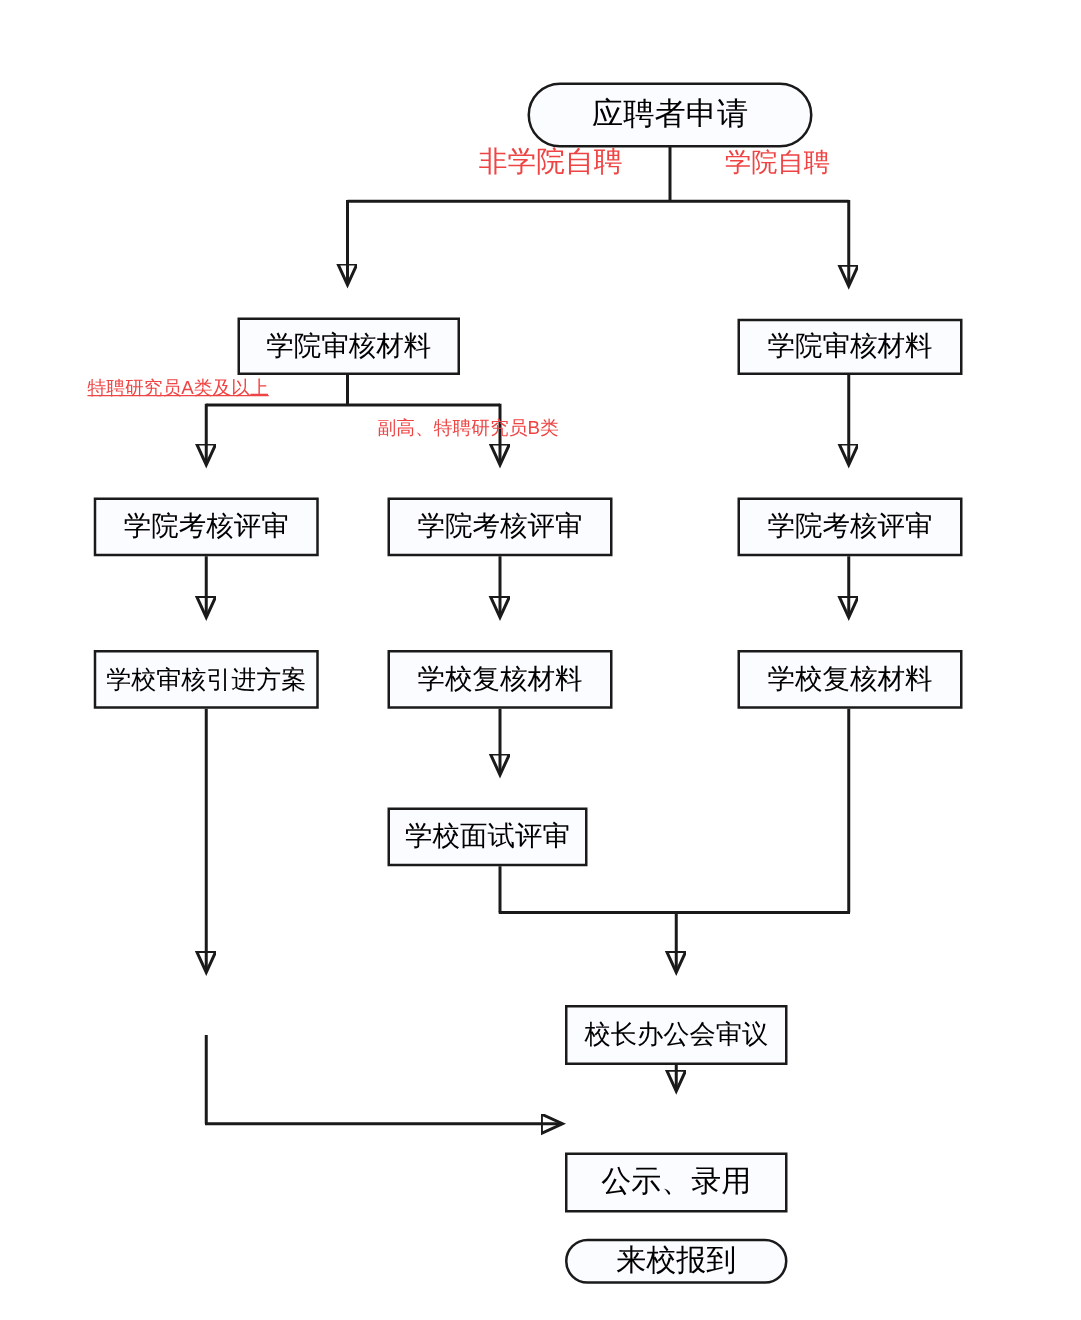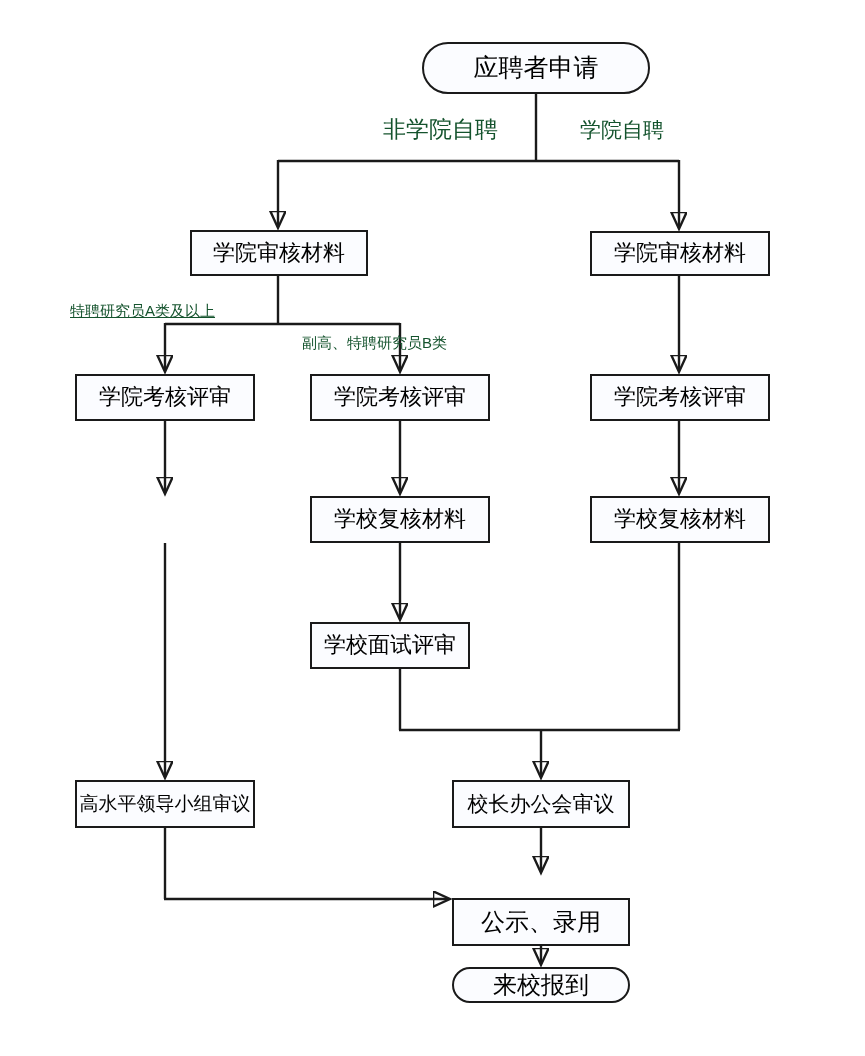--- a/index.html
+++ b/index.html
@@ -2,24 +2,24 @@
 <html><head>
 <meta charset="utf-8">
 <style>
   html,body{margin:0;padding:0;background:#ffffff;}
   body{width:865px;height:1056px;position:relative;overflow:hidden;
        font-family:"Liberation Sans","DejaVu Sans",sans-serif;color:#000;}
   #chart{position:absolute;left:0;top:0;width:865px;height:1056px;}
   .node{position:absolute;box-sizing:border-box;background:#fbfcff;
         border:2.2px solid #1a1a1a;display:flex;align-items:center;
         justify-content:center;text-align:center;line-height:1.1;
-        color:#000;white-space:nowrap;}
+        color:#000;white-space:nowrap;margin-top:24px;}
   .node.process{border-radius:0;}
   .node.terminal{border-radius:999px;}
-  .edge-label{position:absolute;white-space:nowrap;color:#14532d;
+  .edge-label{position:absolute;white-space:nowrap;color:#ef4444;
               line-height:1;}
   svg.links{position:absolute;left:0;top:0;width:865px;height:1056px;
             pointer-events:none;}
   svg.links line, svg.links path{stroke:#1a1a1a;fill:none;}
 </style>
 </head>
 <body>
 
 <div id="chart">
 
@@ -83,36 +83,36 @@
   </div>
 
   <div class="node process" style="left:310px;top:374px;width:180px;height:47px;font-size:22px;">
     <span>学院考核评审</span>
   </div>
 
   <div class="node process" style="left:590px;top:374px;width:180px;height:47px;font-size:22px;">
     <span>学院考核评审</span>
   </div>
 
+  <div class="node process" style="left:75px;top:496px;width:180px;height:47px;font-size:20px;">
+    <span>学校审核引进方案</span>
+  </div>
 
   <div class="node process" style="left:310px;top:496px;width:180px;height:47px;font-size:22px;">
     <span>学校复核材料</span>
   </div>
 
   <div class="node process" style="left:590px;top:496px;width:180px;height:47px;font-size:22px;">
     <span>学校复核材料</span>
   </div>
 
   <div class="node process" style="left:310px;top:622px;width:160px;height:47px;font-size:22px;">
     <span>学校面试评审</span>
   </div>
 
-  <div class="node process" style="left:75px;top:780px;width:180px;height:48px;font-size:19px;">
-    <span>高水平领导小组审议</span>
-  </div>
 
   <div class="node process" style="left:452px;top:780px;width:178px;height:48px;font-size:21px;">
     <span>校长办公会审议</span>
   </div>
 
   <div class="node process" style="left:452px;top:898px;width:178px;height:48px;font-size:24px;">
     <span>公示、录用</span>
   </div>
 
   <div class="node terminal" style="left:452px;top:967px;width:178px;height:36px;font-size:24px;">

